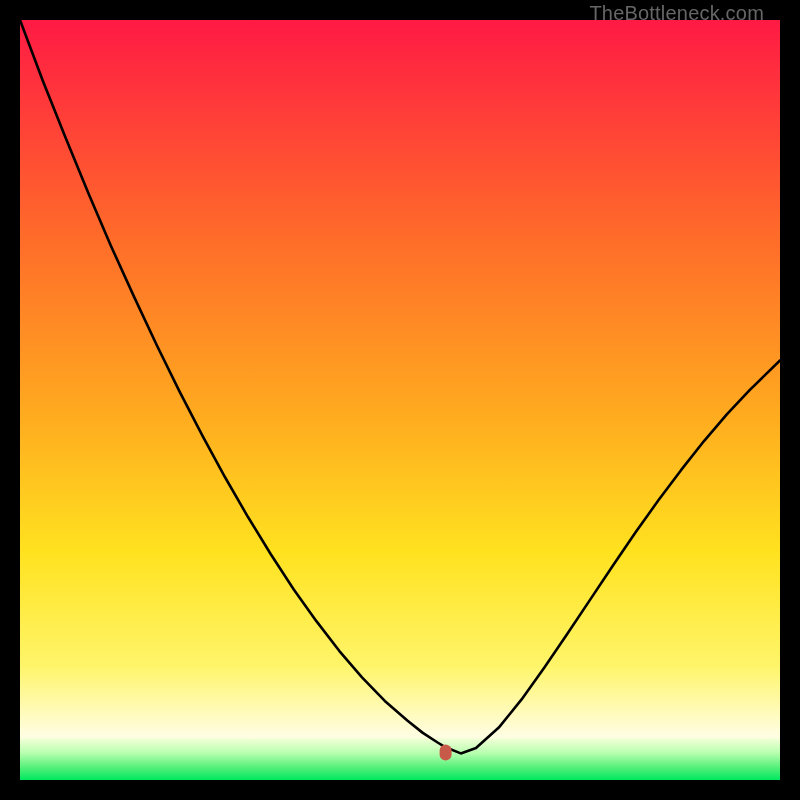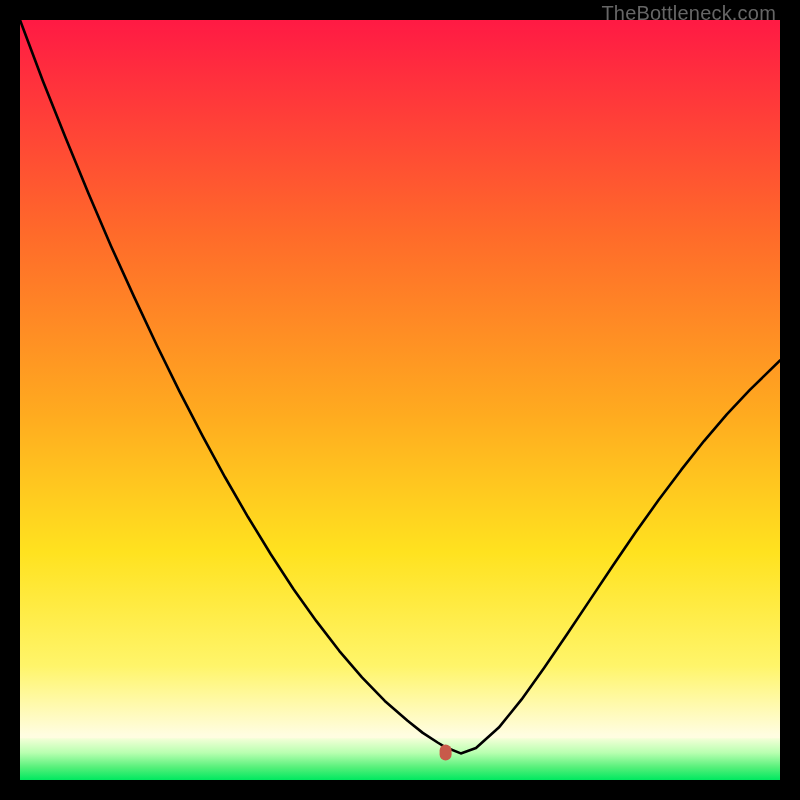--- a/index.html
+++ b/index.html
@@ -15,21 +15,21 @@
     position: absolute;
     left: 20px;
     top: 20px;
     width: 760px;
     height: 760px;
     background: #000000;
   }
   .watermark {
     position: absolute;
     top: 2px;
-    right: 24px;
+    right: 36px;
     color: #666666;
     font-size: 20px;
     font-weight: 500;
     letter-spacing: 0.2px;
     z-index: 10;
   }
   svg.plot {
     position: absolute;
     left: 0;
     top: 0;

